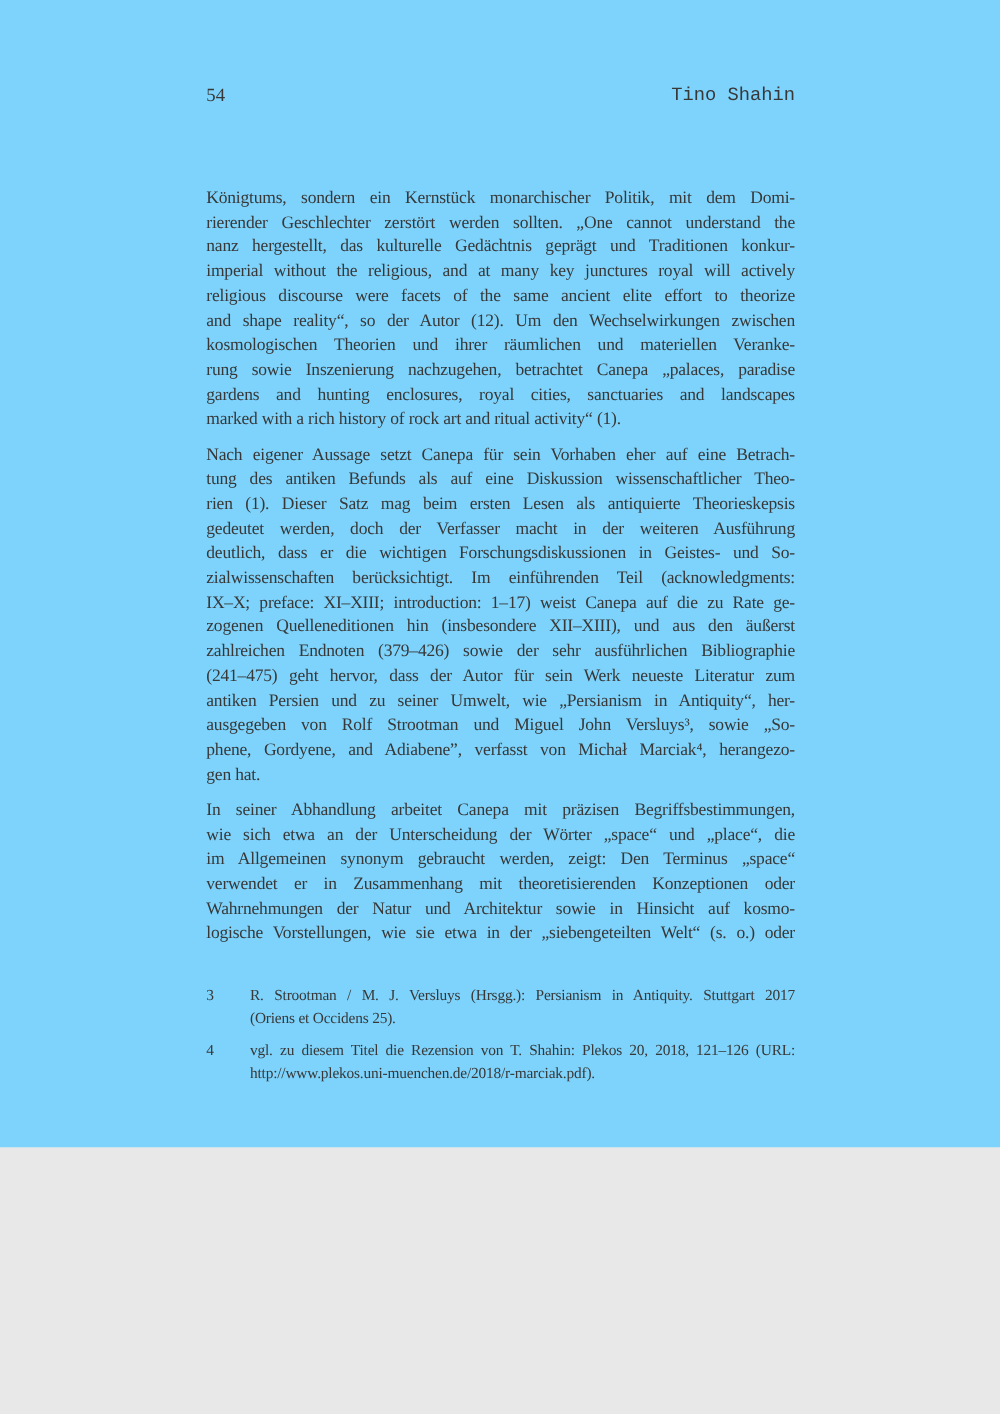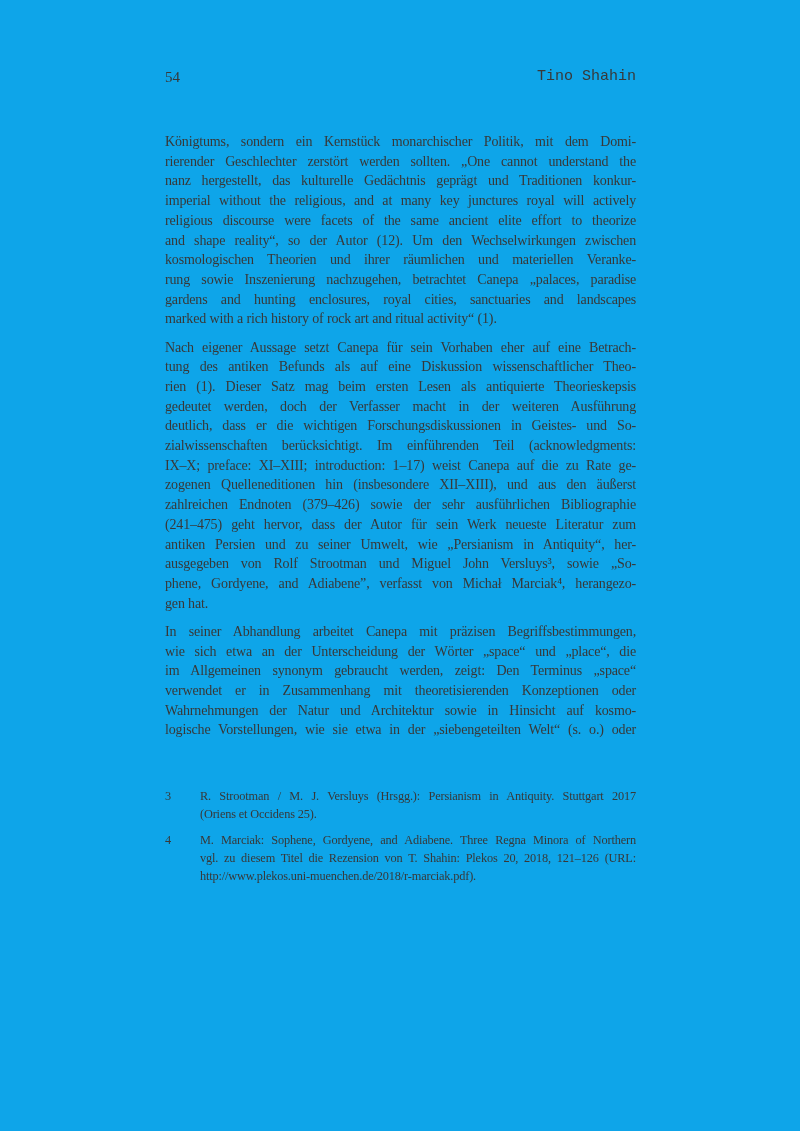--- a/index.html
+++ b/index.html
@@ -3,23 +3,23 @@
 <meta charset="utf-8">
 <style>
   html, body {
     margin: 0;
     padding: 0;
     background: #e8e8e8;
   }
   .page {
     position: relative;
     width: 800px;
-    height: 1131px;
+    height: 918px;
     margin: 0 auto;
-    background: #0ea5e9;
+    background: #7dd3fc;
     font-family: "Liberation Serif", "DejaVu Serif", serif;
     color: #383838;
     overflow: hidden;
   }
   .page-header {
     position: absolute;
     top: 67px;
     left: 165px;
     width: 471px;
     height: 20px;
@@ -30,21 +30,21 @@
     position: absolute;
     left: 0;
     top: 0;
   }
   .running-title {
     text-align: right;
     font-family: Liberation Mono, monospace;
   }
   .body-text {
     position: absolute;
-    top: 132px;
+    top: 149px;
     left: 165px;
     width: 471px;
     font-size: 14px;
     line-height: 19.7px;
     letter-spacing: -0.15px;
   }
   .para {
     margin: 0 0 8.5px 0;
   }
   .para:last-child {
@@ -134,20 +134,19 @@
     <div class="footnote">
       <span class="fn-number">3</span>
       <div class="fn-text">
           <div class="line">R. Strootman / M. J. Versluys (Hrsgg.): Persianism in Antiquity. Stuttgart 2017</div>
           <div class="line last">(Oriens et Occidens 25).</div>
         </div>
     </div>
     <div class="footnote">
       <span class="fn-number">4</span>
       <div class="fn-text">
-          <div class="line">M. Marciak: Sophene, Gordyene, and Adiabene. Three Regna Minora of Northern</div>
           <div class="line">vgl. zu diesem Titel die Rezension von T. Shahin: Plekos 20, 2018, 121–126 (URL:</div>
           <div class="line last">http://www.plekos.uni-muenchen.de/2018/r-marciak.pdf).</div>
         </div>
     </div>
   </div>
 
 </div>
 
 </body></html>

